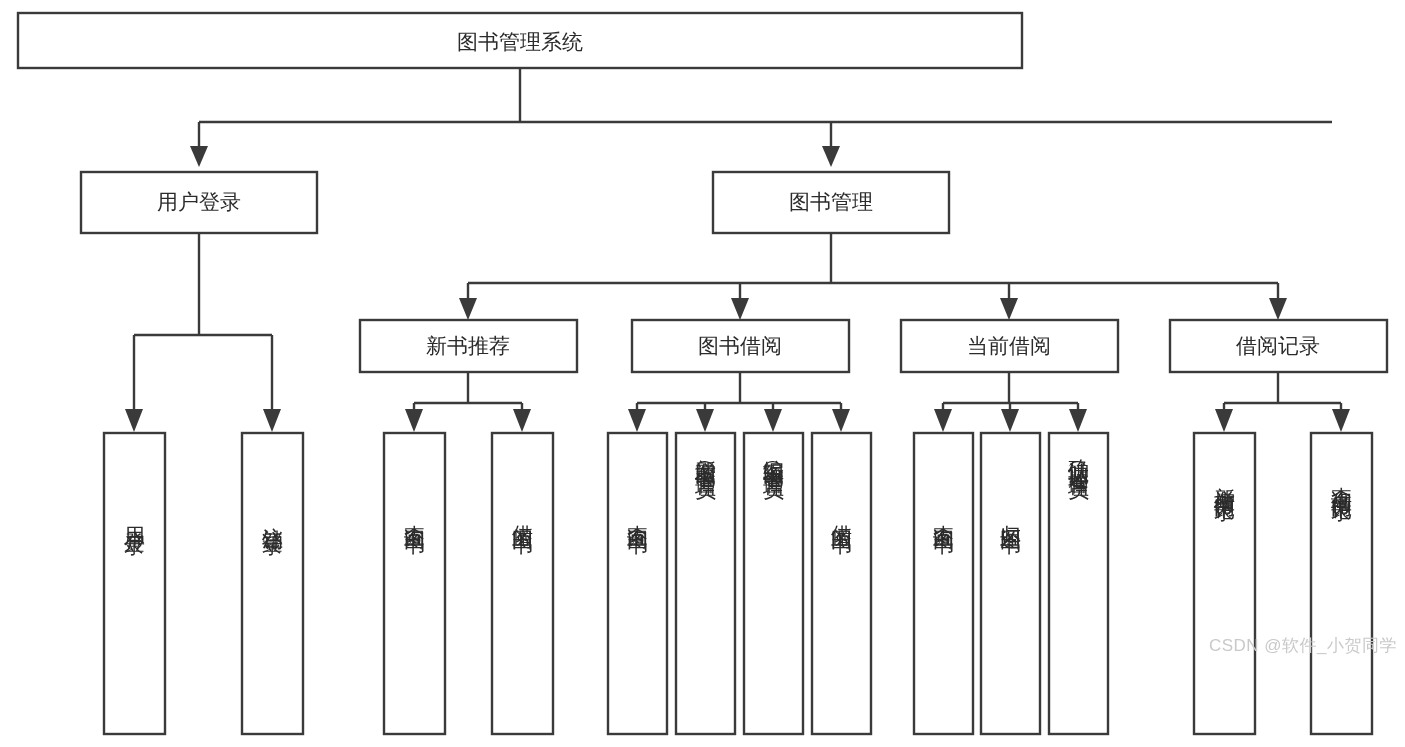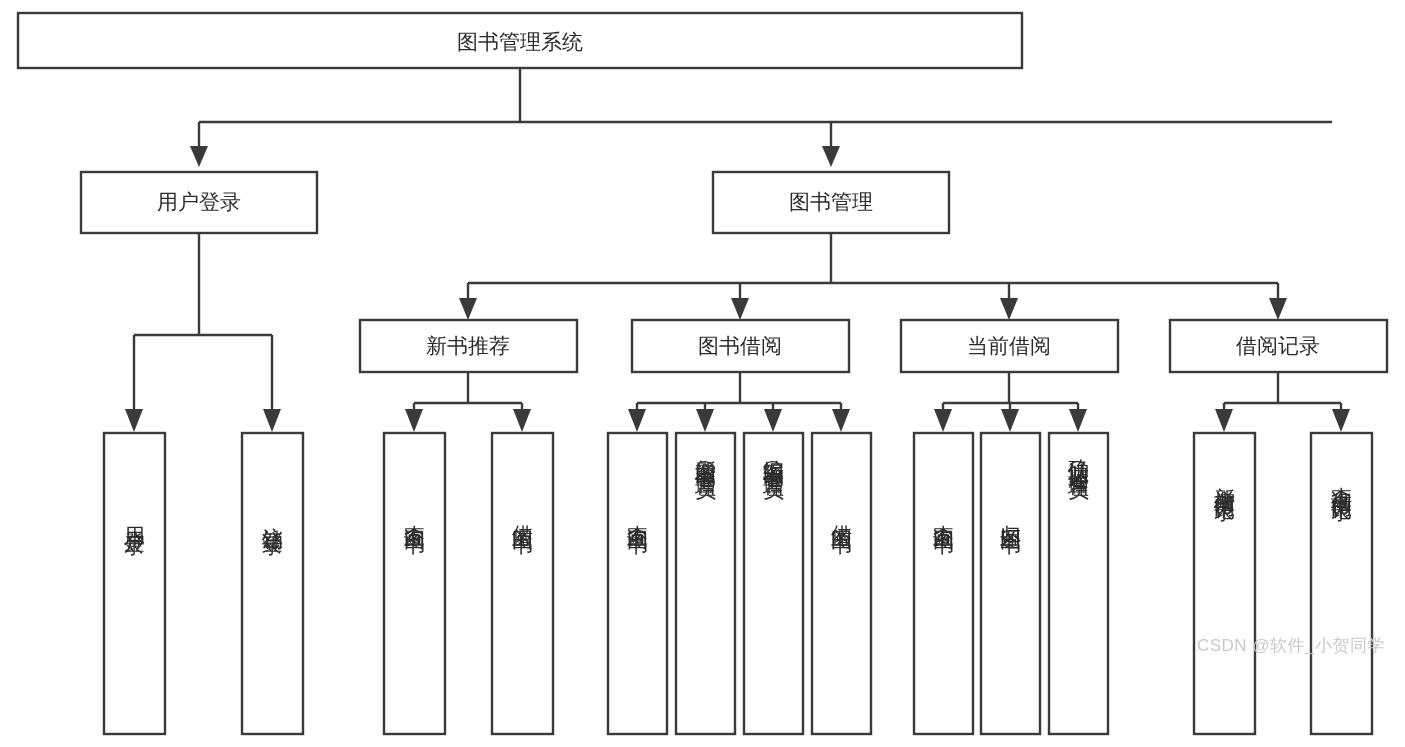--- a/index.html
+++ b/index.html
@@ -59,21 +59,21 @@
     writing-mode: vertical-rl;
     text-orientation: upright;
     font-family: "Liberation Sans", "DejaVu Sans", sans-serif;
     font-size: 21px;
     color: #2b2b2b;
     letter-spacing: 3px;
     white-space: nowrap;
   }
   .watermark {
     position: absolute;
-    right: 20px;
+    right: 8px;
     bottom: 6px;
     font-family: "Liberation Sans", "DejaVu Sans", sans-serif;
     font-size: 17px;
     color: #c9c9c9;
     letter-spacing: 0.5px;
     user-select: none;
   }
 </style>
 </head>
 <body>

